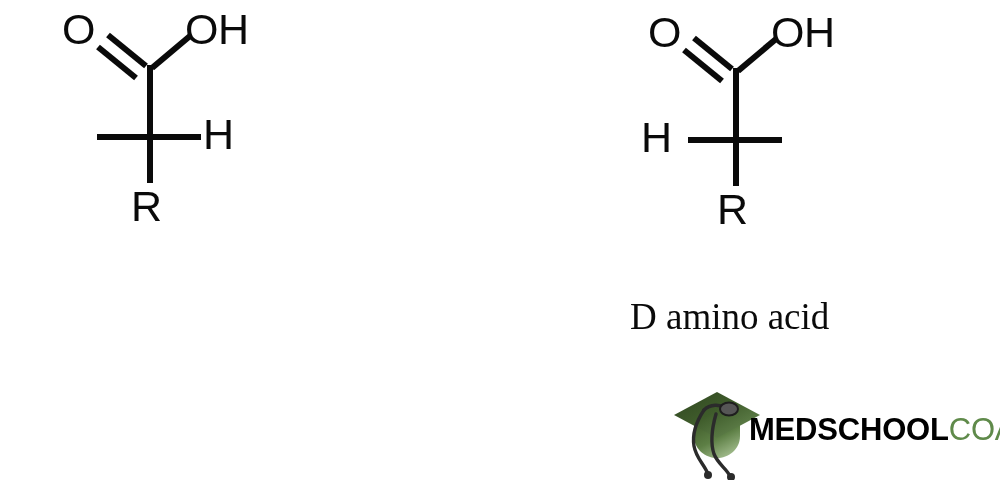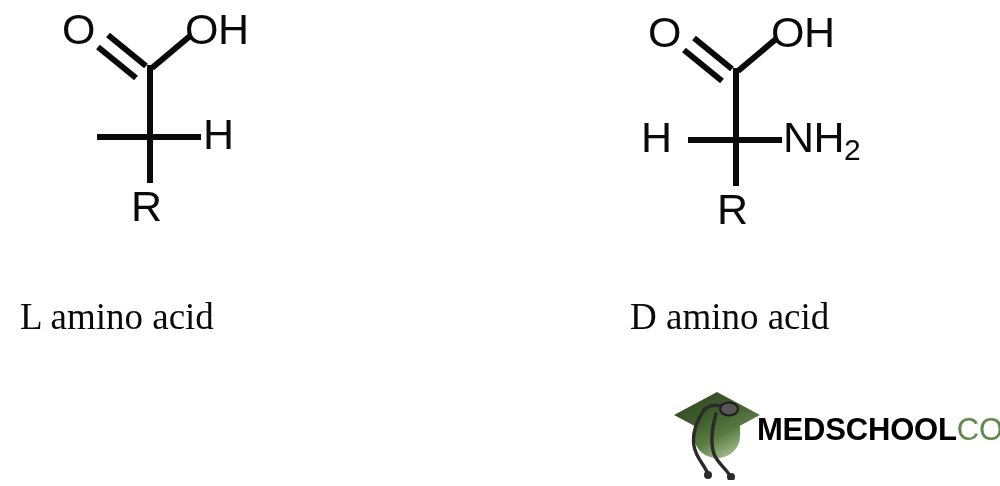--- a/index.html
+++ b/index.html
@@ -98,21 +98,20 @@
     top: 26px;
     white-space: nowrap;
     line-height: 1;
   }
   .logo-text .word-med {
     font-family: "Liberation Sans", sans-serif;
     font-weight: bold;
     font-size: 31px;
     color: #000000;
     letter-spacing: -0.2px;
-    margin-left: 8px;
   }
   .logo-text .word-coach {
     font-family: "Liberation Sans", sans-serif;
     font-weight: normal;
     font-size: 31px;
     color: #5f8a4a;
     letter-spacing: -0.2px;
   }
 </style>
 </head>
@@ -157,26 +156,24 @@
       <line x1="150" y1="137" x2="196" y2="137" stroke="#0a0a0a" stroke-width="6"></line>
       <line x1="150" y1="137" x2="150" y2="183" stroke="#0a0a0a" stroke-width="6"></line>
     </svg>
 
     <div class="atom-label lbl-o">O</div>
 
     <div class="atom-label lbl-oh">OH</div>
 
     <div class="atom-label lbl-h">H</div>
 
-    <div class="atom-label lbl-n"><span>NH</span><span class="sub">2</span></div>
 
     <div class="atom-label lbl-r">R</div>
   </div>
 
-  <div class="caption left-cap">L amino acid</div>
 
   <div class="caption right-cap">D amino acid</div>
 
   <div class="logo">
     <svg class="logo-mark" viewBox="0 0 90 92">
       <defs>
         <linearGradient id="capTopGrad" x1="0" y1="0" x2="1" y2="1">
           <stop offset="0%" stop-color="#2e4420"></stop>
           <stop offset="45%" stop-color="#3f5c2b"></stop>
           <stop offset="100%" stop-color="#6f9159"></stop>

